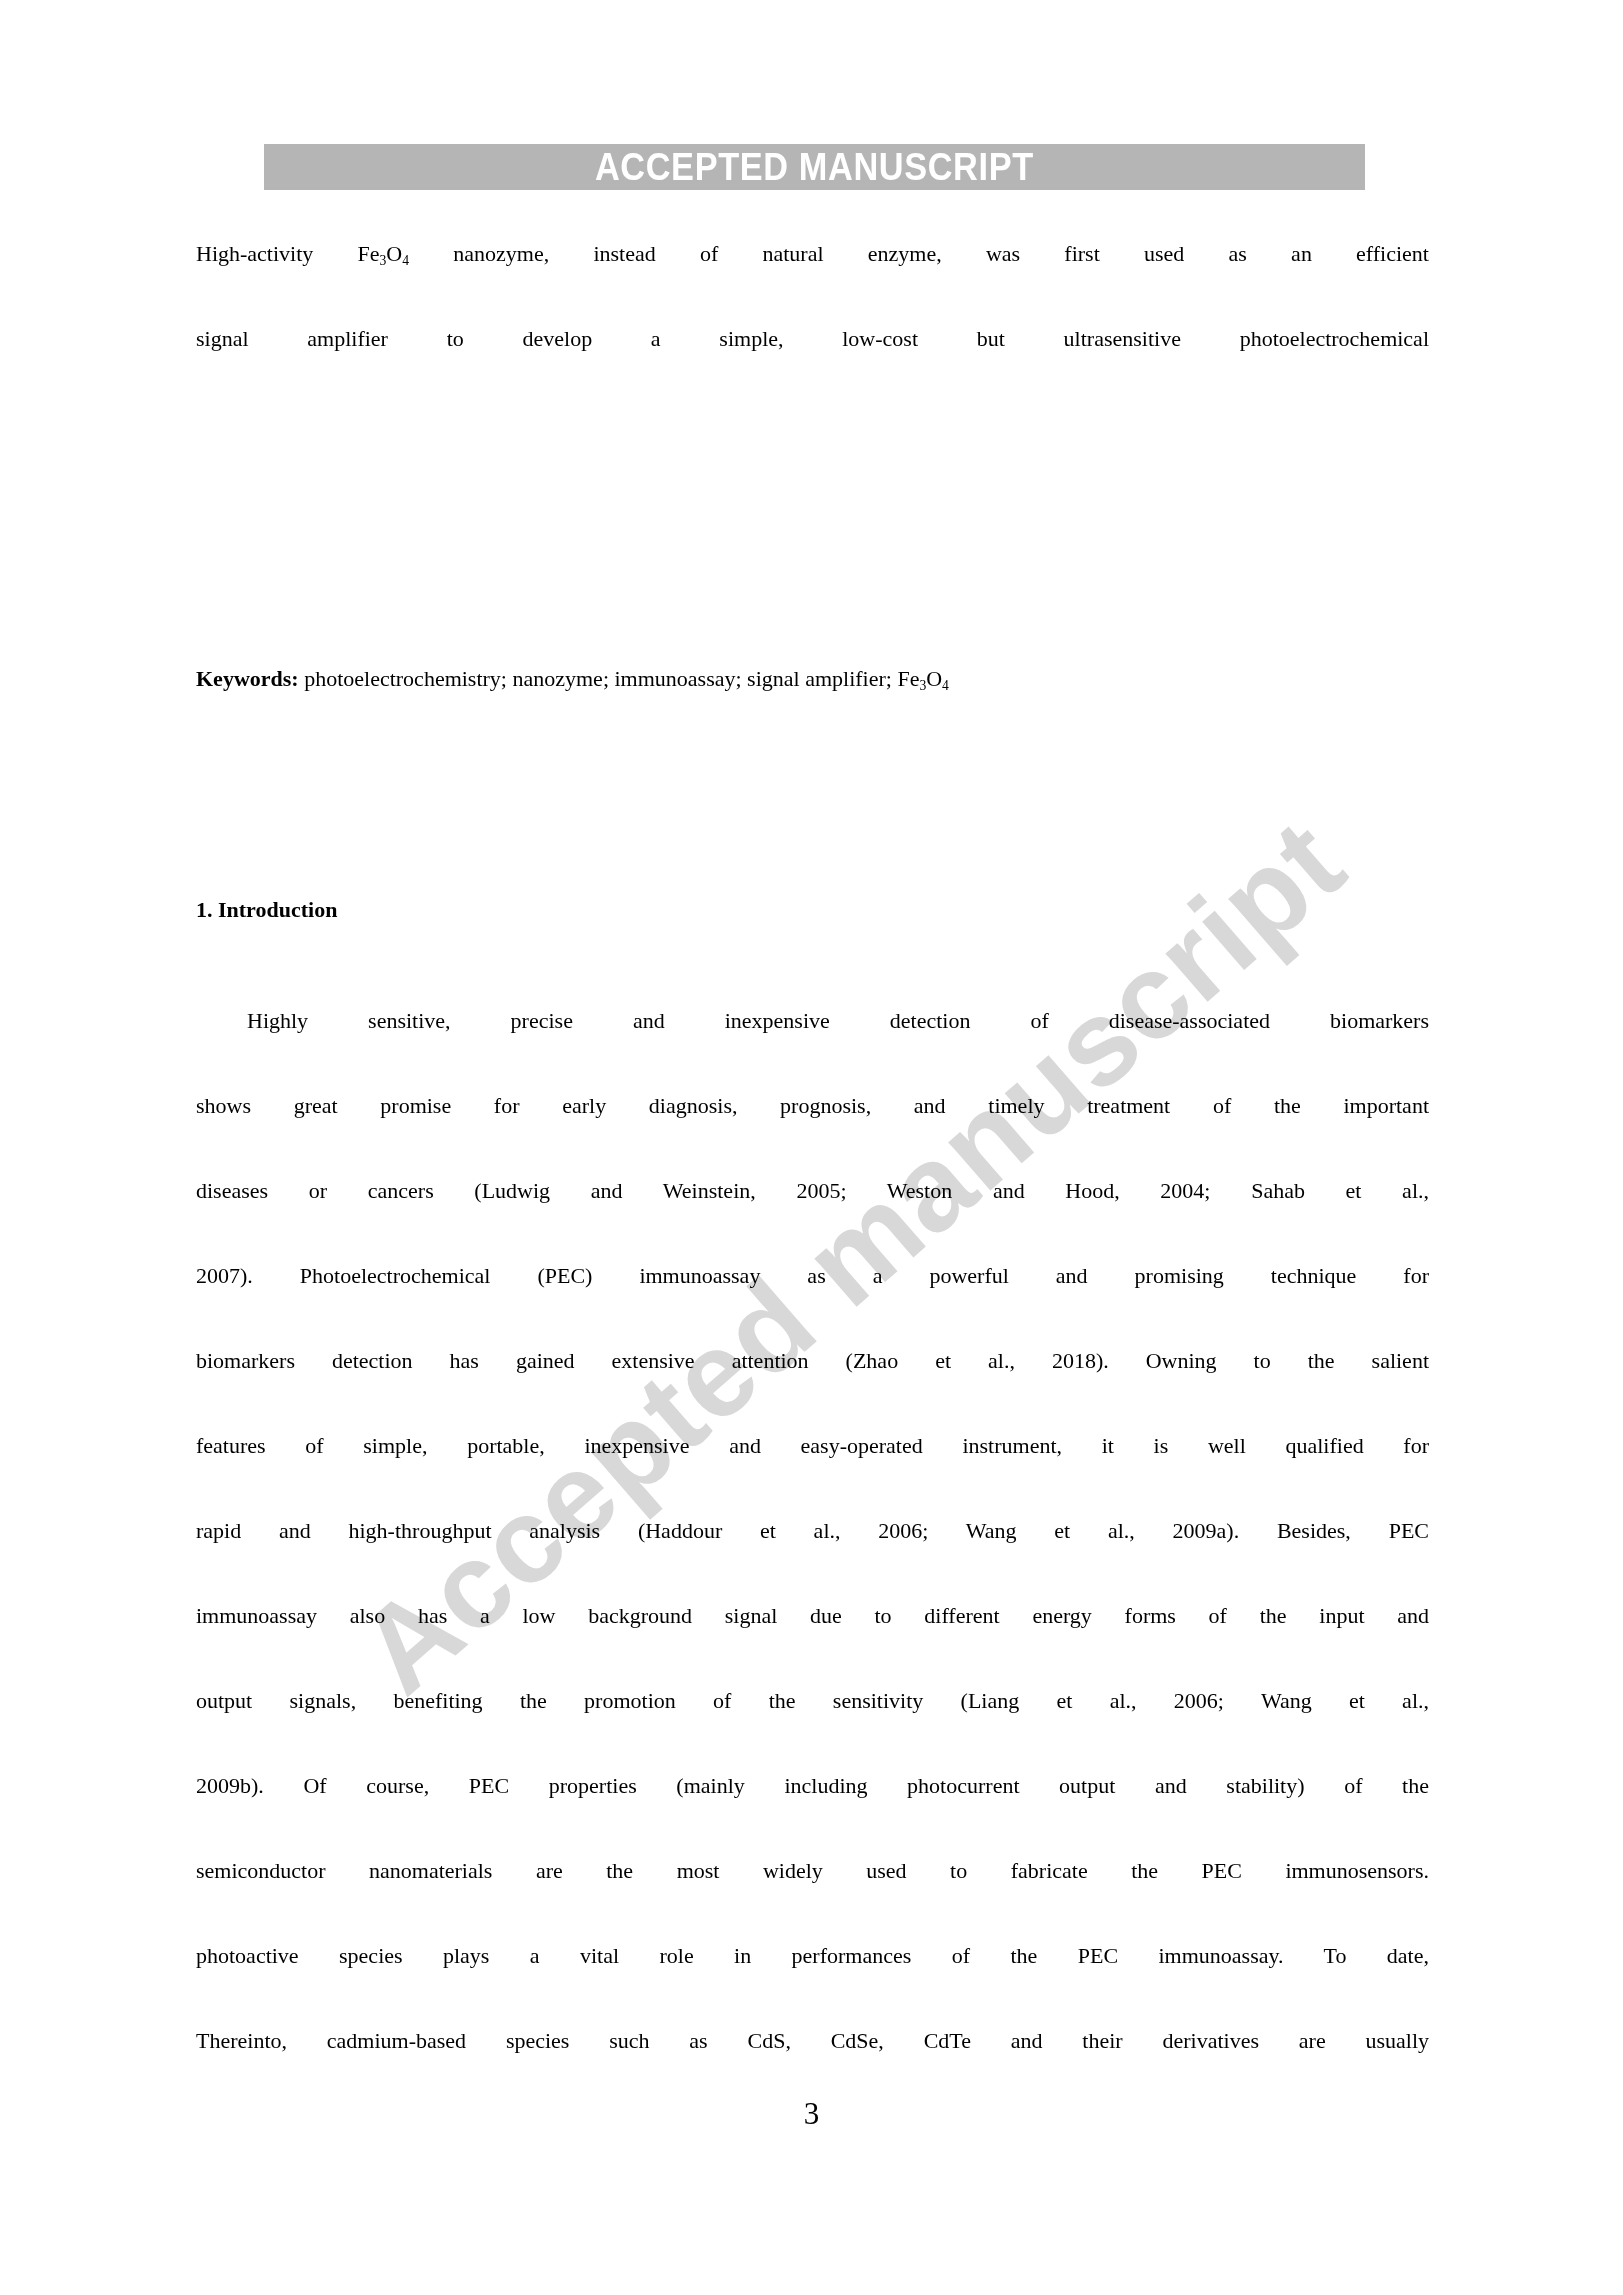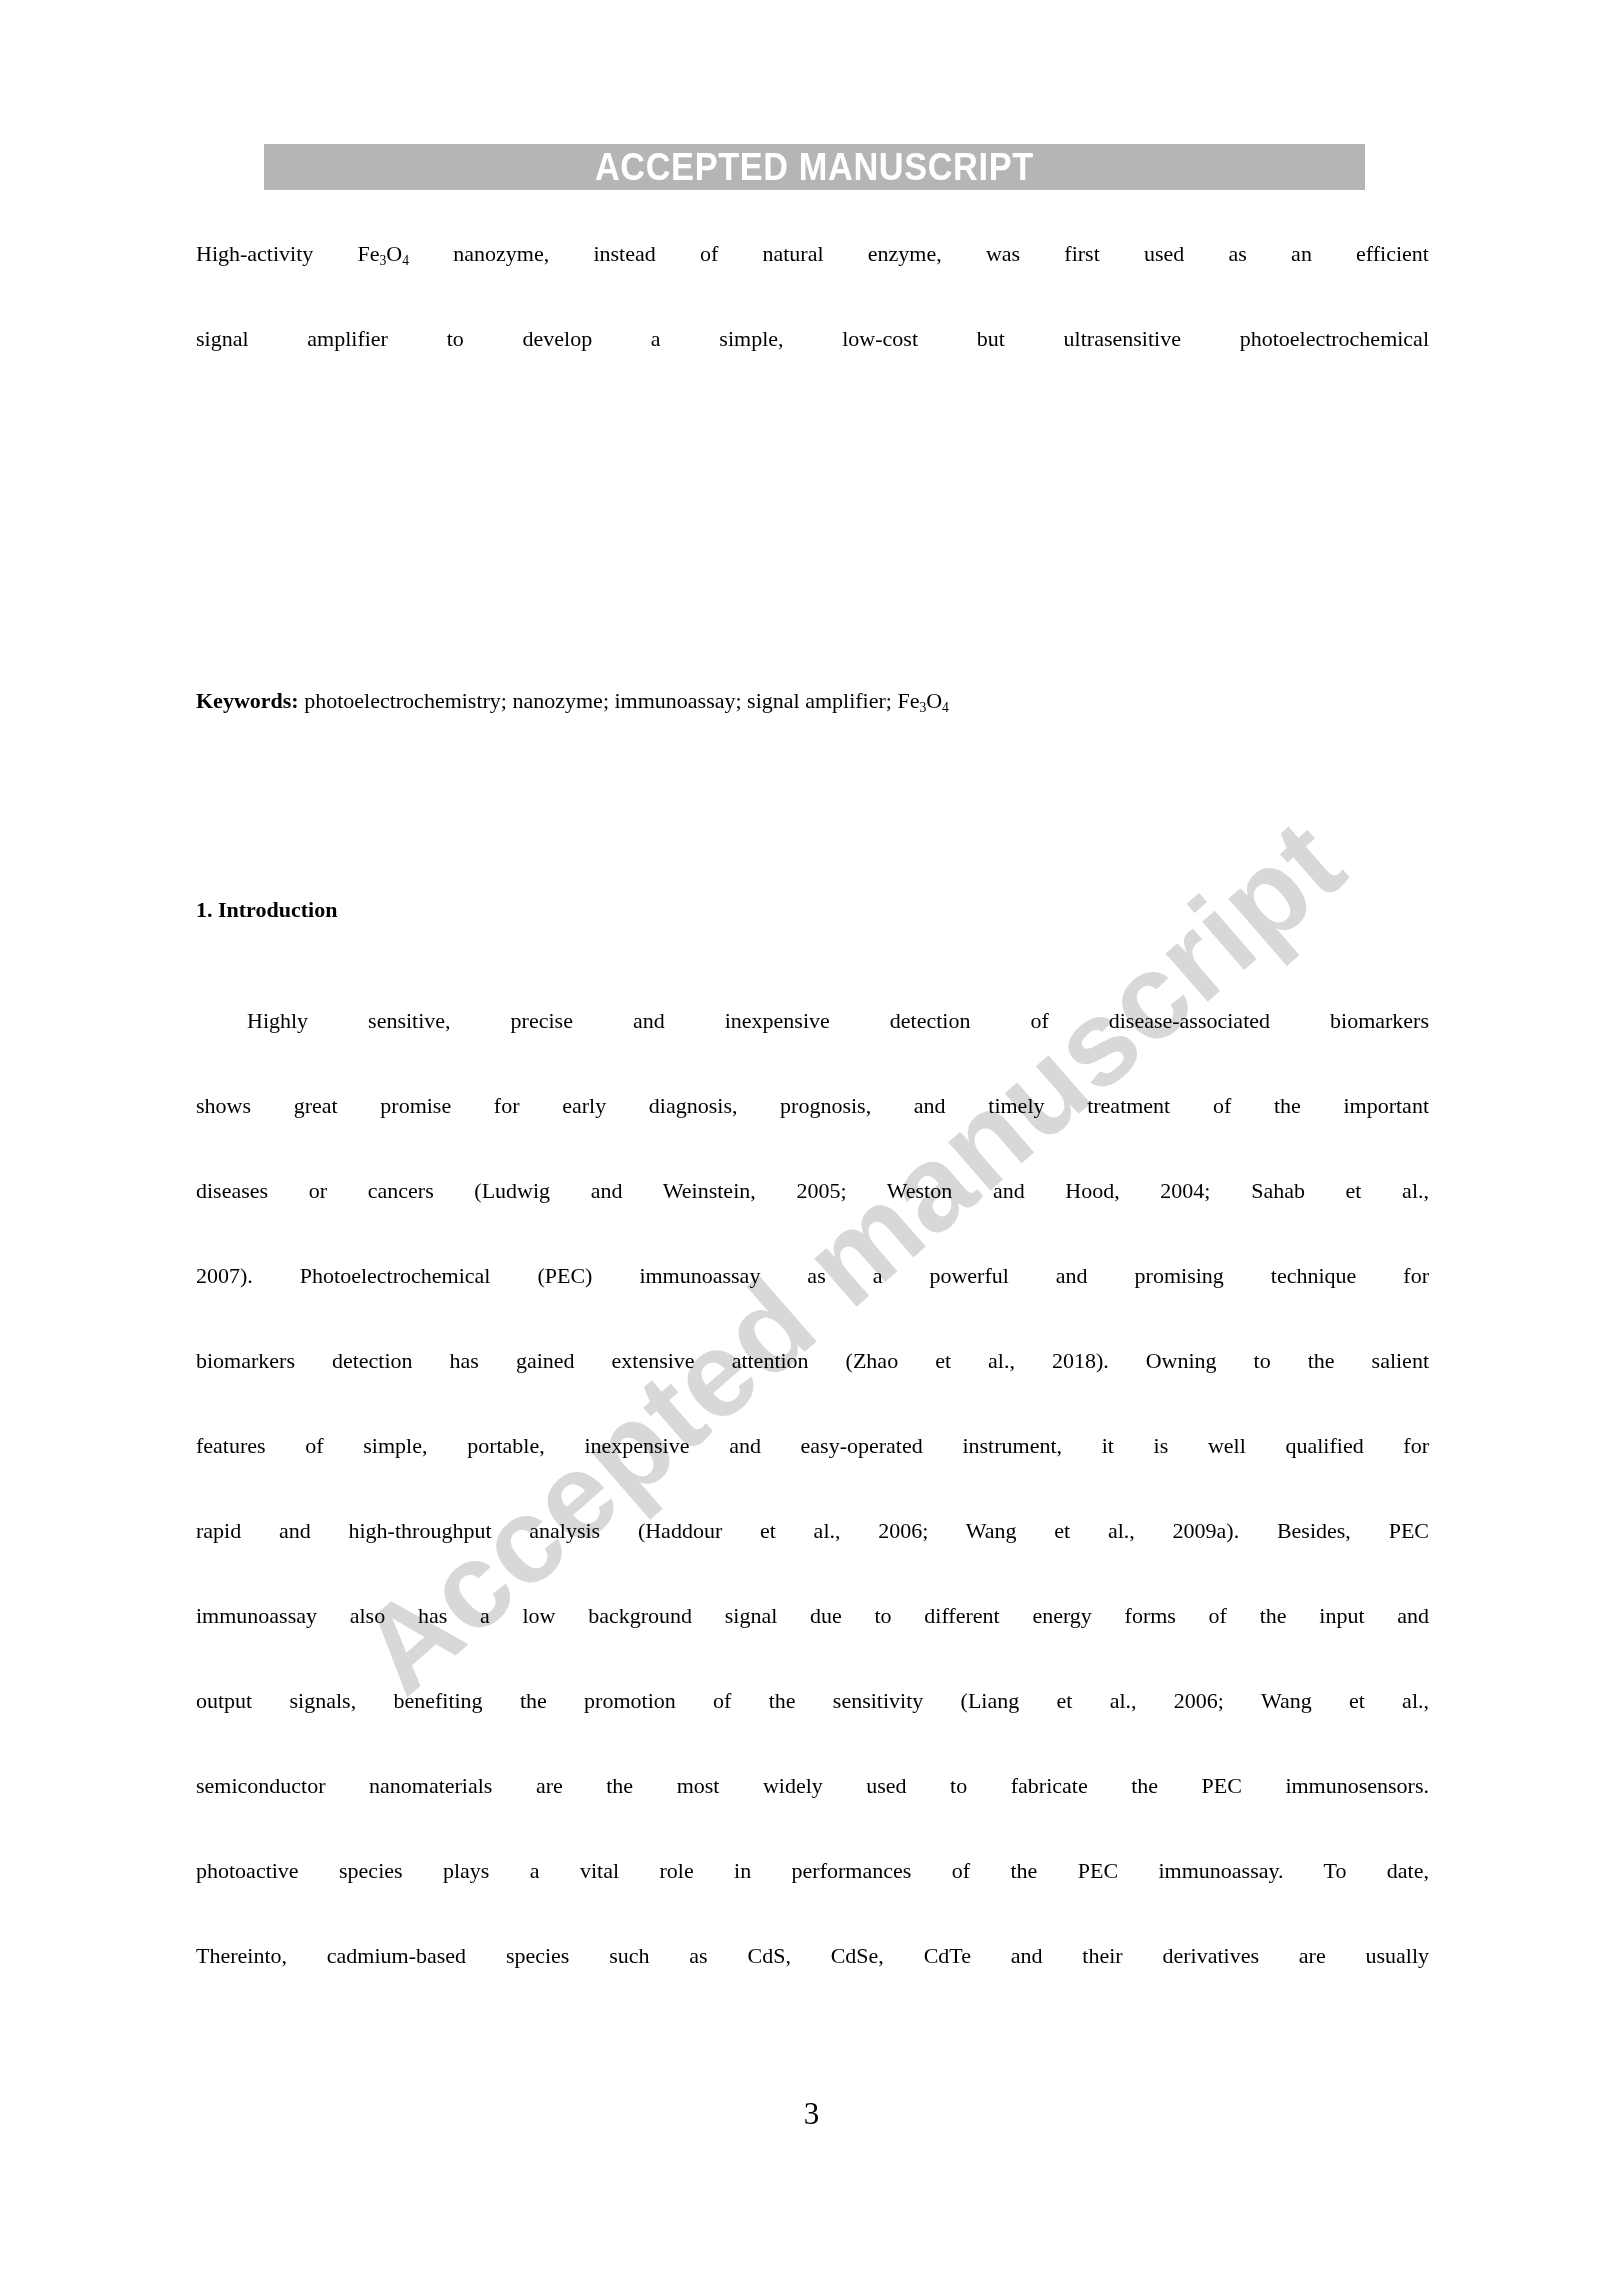--- a/index.html
+++ b/index.html
@@ -52,21 +52,21 @@
   }
 
   .textblock {
     position: absolute;
     left: 196px;
     width: 1233px;
     font-size: 22px;
     line-height: 85px;
   }
   .abstract  { top: 211px; }
-  .keywords  { top: 658px; }
+  .keywords  { top: 636px; }
   .heading   { top: 867px; font-weight: bold; }
   .intro     { top: 978px; }
 
   .tline { text-align: left; }
   .tline.just { text-align: justify; text-align-last: justify; }
   .tline.indent { text-indent: 51px; font-family: Liberation Serif, serif; }
   .sub  { vertical-align: -0.30em; font-size: 0.62em; line-height: 0; }
   .bold { font-weight: bold; }
 
   .pagenum {
@@ -108,20 +108,21 @@
     <div class="textblock intro">
         <div class="tline just indent"><span>Highly sensitive, precise and inexpensive detection of disease-associated biomarkers</span></div>
         <div class="tline just"><span>shows great promise for early diagnosis, prognosis, and timely treatment of the important</span></div>
         <div class="tline just"><span>diseases or cancers (Ludwig and Weinstein, 2005; Weston and Hood, 2004; Sahab et al.,</span></div>
         <div class="tline just"><span>2007). Photoelectrochemical (PEC) immunoassay as a powerful and promising technique for</span></div>
         <div class="tline just"><span>biomarkers detection has gained extensive attention (Zhao et al., 2018). Owning to the salient</span></div>
         <div class="tline just"><span>features of simple, portable, inexpensive and easy-operated instrument, it is well qualified for</span></div>
         <div class="tline just"><span>rapid and high-throughput analysis (Haddour et al., 2006; Wang et al., 2009a). Besides, PEC</span></div>
         <div class="tline just"><span>immunoassay also has a low background signal due to different energy forms of the input and</span></div>
         <div class="tline just"><span>output signals, benefiting the promotion of the sensitivity (Liang et al., 2006; Wang et al.,</span></div>
+        <div class="tline just"><span>2009b). Of course, PEC properties (mainly including photocurrent output and stability) of the</span></div>
         <div class="tline just"><span>semiconductor nanomaterials are the most widely used to fabricate the PEC immunosensors.</span></div>
         <div class="tline just"><span>photoactive species plays a vital role in performances of the PEC immunoassay. To date,</span></div>
         <div class="tline just"><span>Thereinto, cadmium-based species such as CdS, CdSe, CdTe and their derivatives are usually</span></div>
       </div>
 
     <div class="pagenum">3</div>
 
   </div>
 </div>
 

